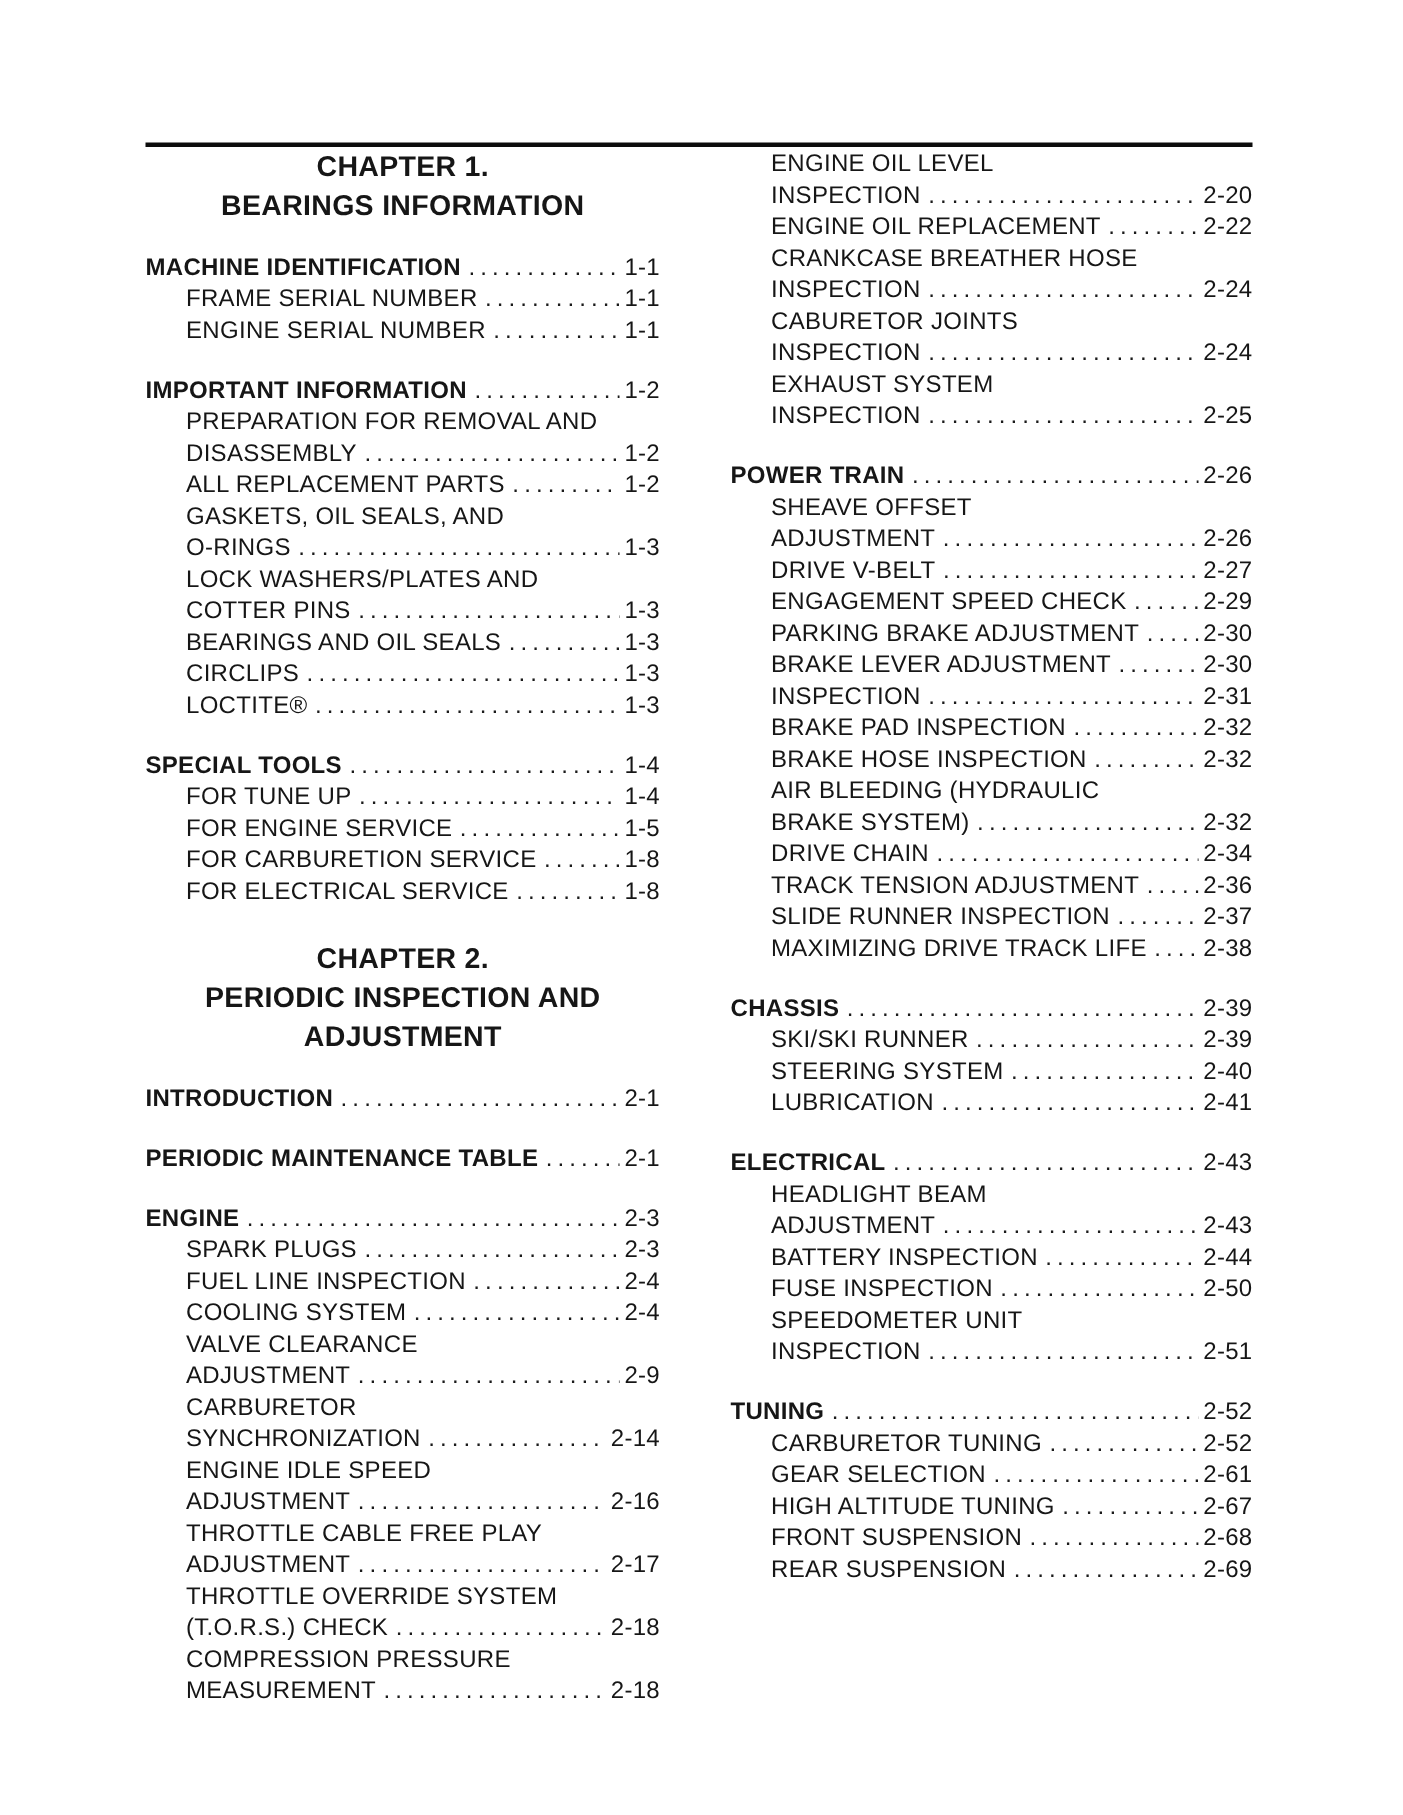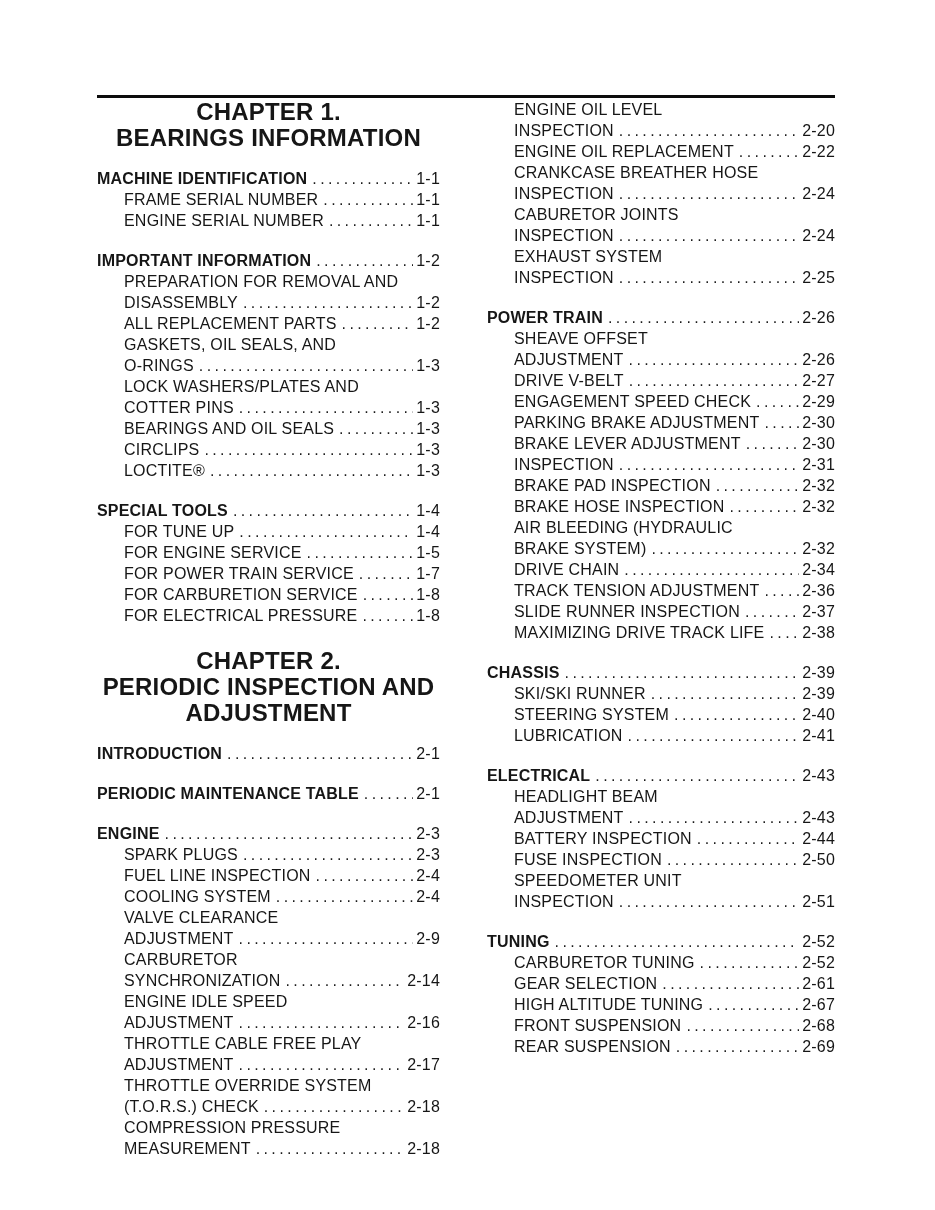--- a/index.html
+++ b/index.html
@@ -27,21 +27,21 @@
   .col {
     position: absolute;
     top: 99px;
   }
   .col-left  { left: 97px;  width: 343px; }
   .col-right { left: 487px; width: 348px; }
 
   .chapter {
     text-align: center;
     font-weight: bold;
-    font-size: 24px;
+    font-size: 19px;
     line-height: 26px;
     letter-spacing: 0.2px;
     margin-top: 22px;
   }
   .col > .chapter:first-child { margin-top: 0; }
 
   .toc { margin-top: 19px; }
   .col > .toc:first-child { margin-top: 0; }
   .chapter + .toc { margin-top: 17px; }
 
@@ -195,35 +195,28 @@
         </div>
         <div class="entry indent">
           <div class="row">
             <span class="label">FOR ENGINE SERVICE</span>
             <span class="leader"></span>
             <span class="page-num">1-5</span>
           </div>
         </div>
         <div class="entry indent">
           <div class="row">
-            <span class="label">FOR POWER TRAIN SERVICE</span>
-            <span class="leader"></span>
-            <span class="page-num">1-7</span>
-          </div>
-        </div>
-        <div class="entry indent">
-          <div class="row">
             <span class="label">FOR CARBURETION SERVICE</span>
             <span class="leader"></span>
             <span class="page-num">1-8</span>
           </div>
         </div>
         <div class="entry indent">
           <div class="row">
-            <span class="label">FOR ELECTRICAL PRESSURE</span>
+            <span class="label">FOR ELECTRICAL SERVICE</span>
             <span class="leader"></span>
             <span class="page-num">1-8</span>
           </div>
         </div>
       </div>
       <div class="chapter">
         <div class="chapter-line">CHAPTER 2.</div>
         <div class="chapter-line">PERIODIC INSPECTION AND</div>
         <div class="chapter-line">ADJUSTMENT</div>
       </div>

